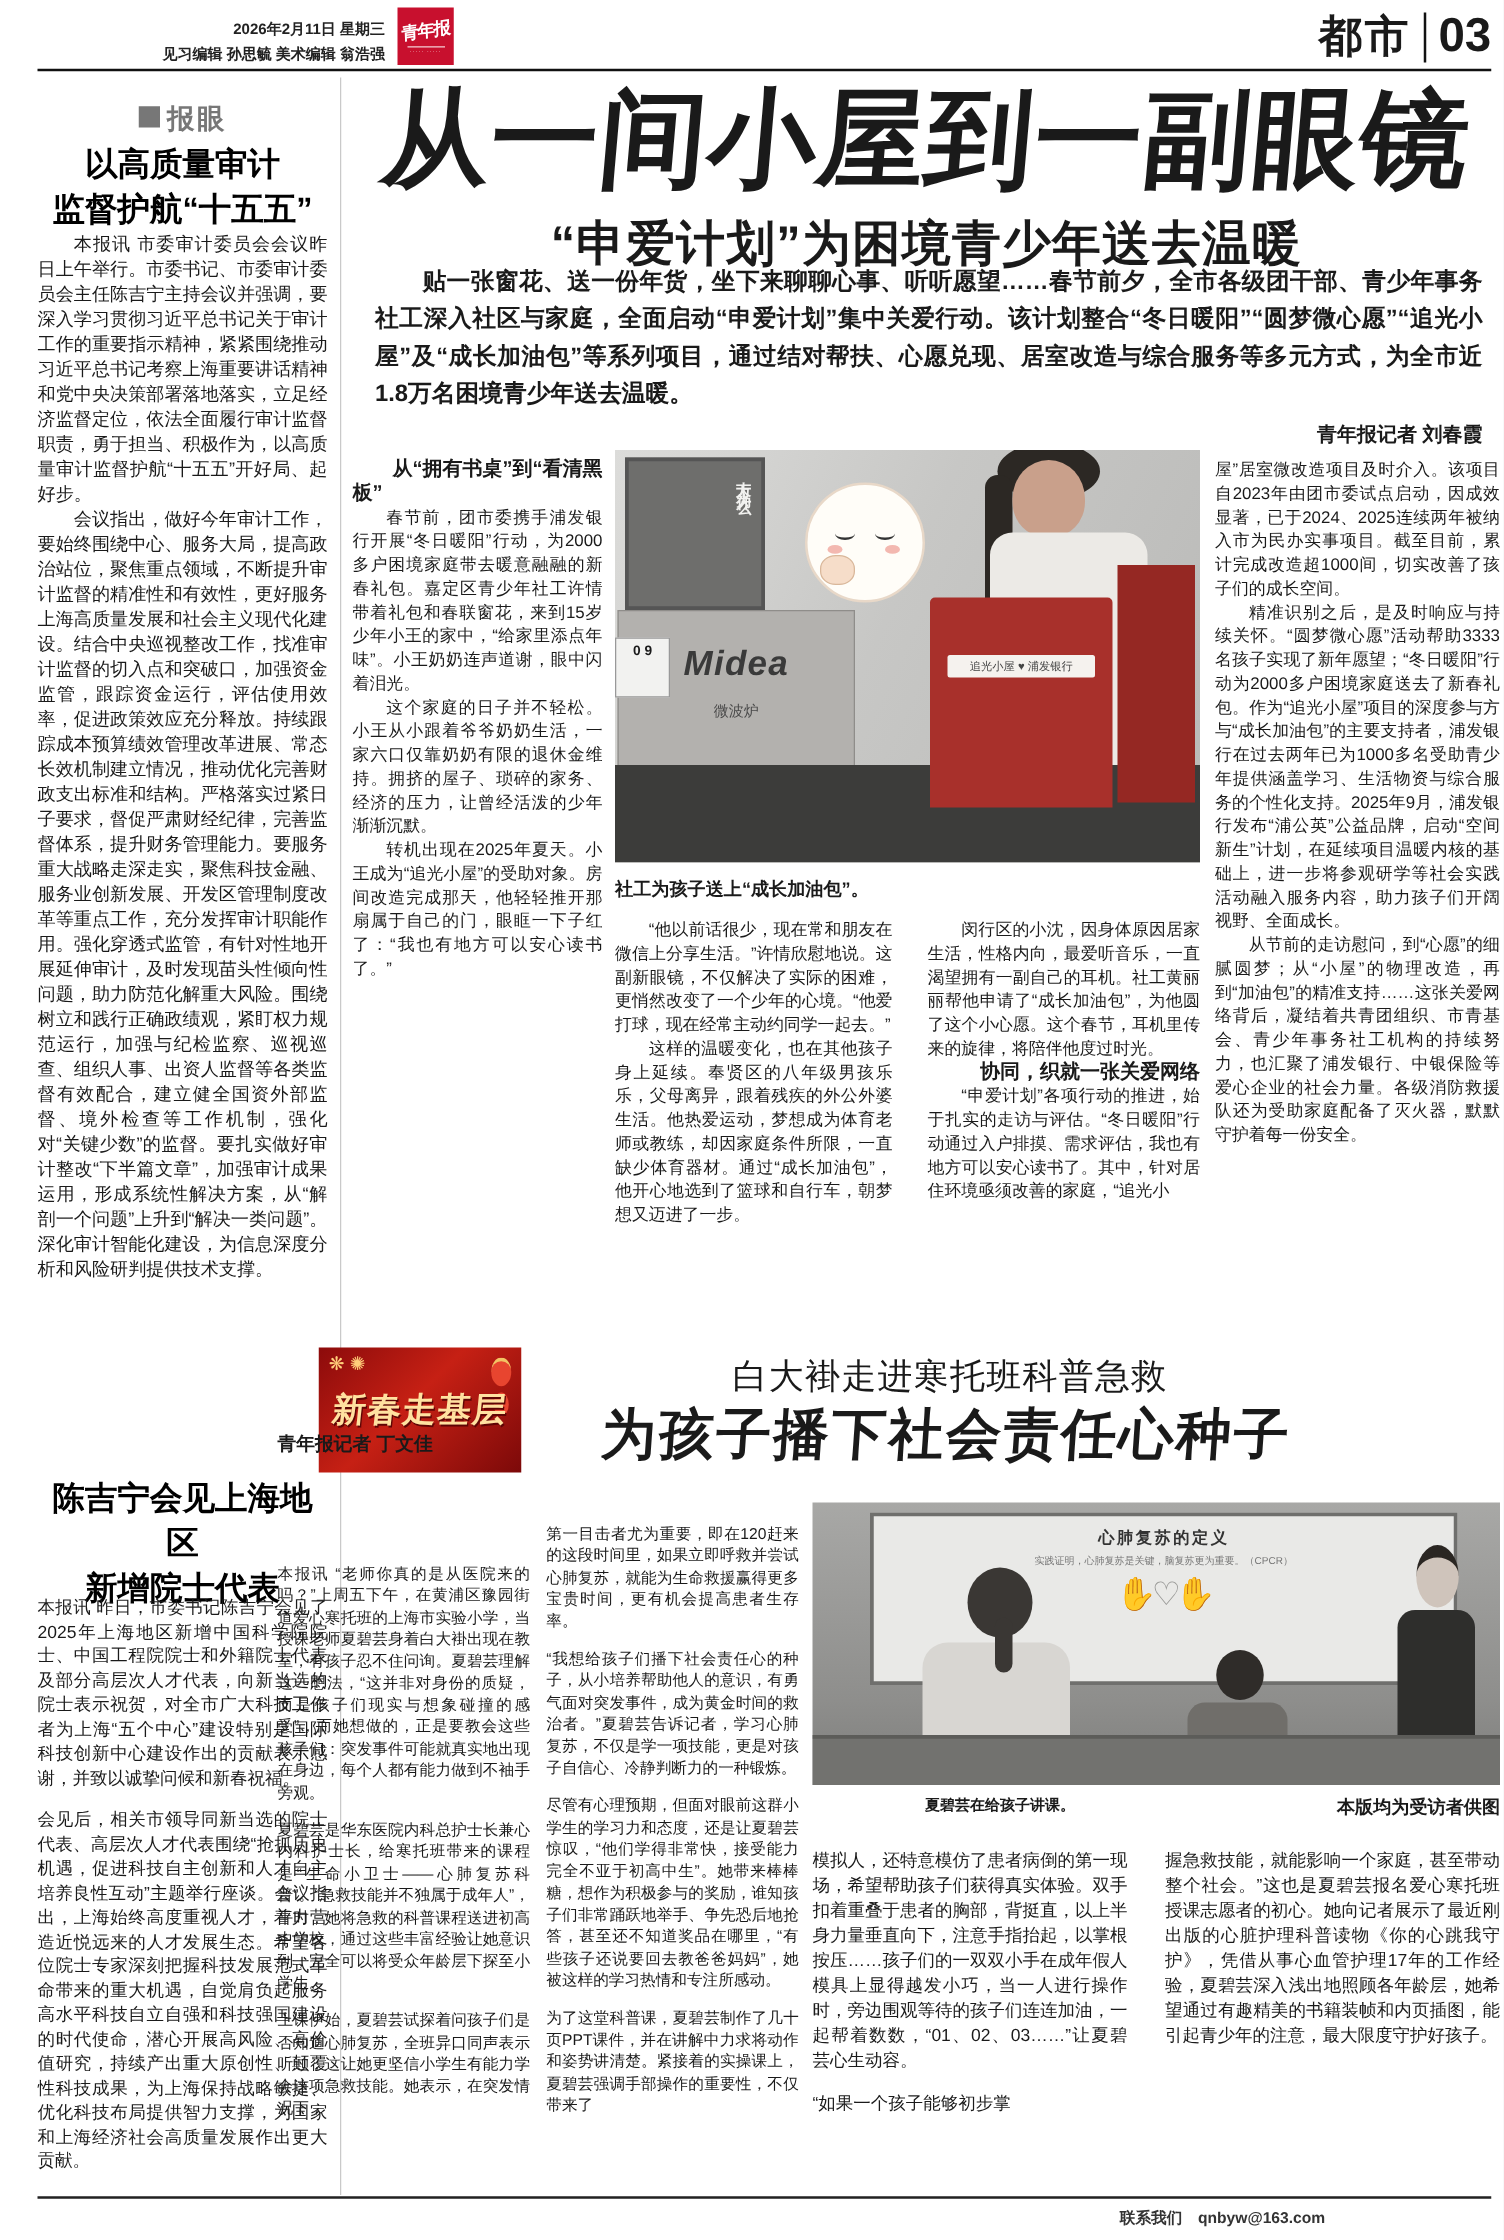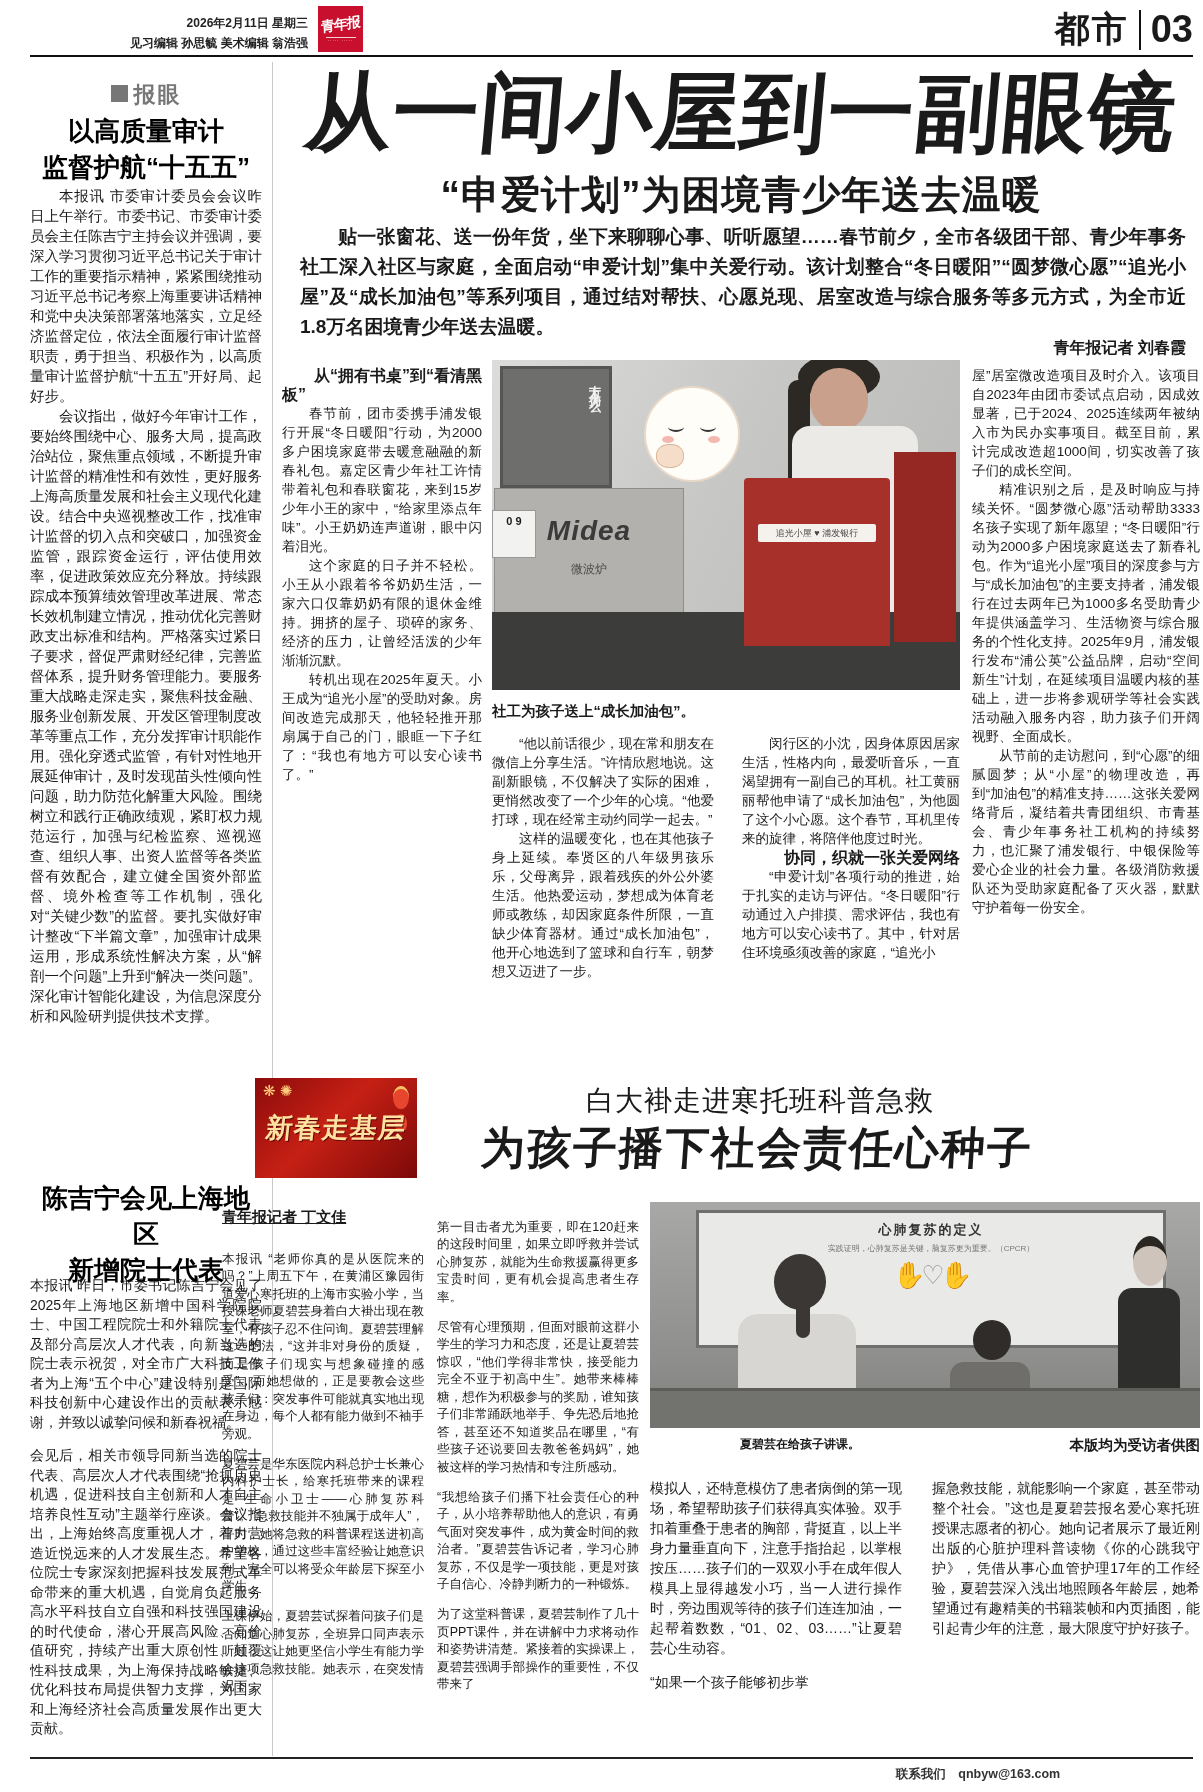--- a/index.html
+++ b/index.html
@@ -22,21 +22,21 @@
   .marker .sq{display:inline-block;width:17px;height:17px;background:#777;margin-right:6px;}
   .s-t1{left:30px;top:113px;width:232px;text-align:center;font-size:26px;line-height:36px;font-weight:bold;color:#000;}
   .s-body{left:30px;top:186px;width:232px;height:972px;overflow:hidden;font-size:14.5px;line-height:20px;text-align:justify;text-justify:inter-character;}
   .s-body p,.col p{margin:0;text-indent:2em;}
   p.cont{text-indent:0;}
   .s-t2{left:30px;top:1180px;width:232px;text-align:center;font-size:26px;line-height:36px;font-weight:bold;color:#000;}
   .s-body2{left:30px;top:1262px;width:232px;height:492px;overflow:hidden;font-size:14px;line-height:19.5px;text-align:justify;text-justify:inter-character;}
   
   .m-head{left:282px;top:62px;width:918px;text-align:center;font-size:86px;line-height:100px;font-weight:900;letter-spacing:1px;transform:skewX(-5deg);white-space:nowrap;}
   .m-sub{left:282px;top:168px;width:918px;text-align:center;font-size:39px;font-weight:bold;letter-spacing:1px;}
-  .m-lead{left:300px;top:222px;width:886px;font-size:19px;line-height:30px;font-weight:bold;text-align:justify;text-justify:inter-character;}
+  .m-lead{left:300px;top:211px;width:886px;font-size:19px;line-height:30px;font-weight:bold;text-align:justify;text-justify:inter-character;}
   .m-lead p{margin:0;text-indent:2em;}
   .m-byline{left:820px;top:338px;width:366px;text-align:right;font-size:16px;font-weight:bold;}
   .col{overflow:hidden;font-size:13.5px;line-height:19px;text-align:justify;text-justify:inter-character;}
   .c1{left:282px;top:366px;width:200px;height:656px;}
   .c2{left:492px;top:734px;width:222px;height:288px;}
   .c3{left:742px;top:734px;width:218px;height:288px;}
   .c4{left:972px;top:366px;width:228px;height:656px;}
   .subhead{font-weight:bold;font-size:16px;text-indent:0;margin:0 0 8px 0;}
   .subhead2{font-weight:bold;font-size:16px;text-indent:0;margin:12px 0 8px 0;padding-left:10px;}
   .cap1{left:492px;top:702px;width:468px;font-size:14.5px;font-weight:bold;}
@@ -59,21 +59,21 @@
   .ph1 .eye{position:absolute;top:34px;width:16px;height:8px;border-bottom:2.5px solid #333;border-radius:50%;}
   .ph1 .blush{position:absolute;top:48px;width:12px;height:7px;background:#f3b8b0;border-radius:50%;}
   .ph1 .handp{position:absolute;left:10px;top:56px;width:26px;height:22px;background:#f6ddc9;border:1.5px solid #d9b79a;border-radius:45%;}
   
   .badge{left:255px;top:1078px;width:162px;height:100px;background:linear-gradient(135deg,#8c0b0b,#c62014 45%,#7c0909);display:flex;align-items:center;justify-content:center;overflow:hidden;}
   .badge .txt{font-size:27px;font-weight:900;color:#ffe1a0;letter-spacing:1px;transform:skewX(-6deg);text-shadow:1px 1px 0 #5f0505;white-space:nowrap;}
   .badge .fw{position:absolute;left:8px;top:4px;color:#ffce7a;font-size:15px;}
   .badge .lant{position:absolute;right:8px;top:8px;width:16px;height:20px;background:#e8452f;border-radius:50%;border-top:3px solid #f2c464;box-shadow:0 26px 0 -2px #e8452f;}
   .b-deck{left:420px;top:1082px;width:680px;text-align:center;font-size:28px;font-weight:500;letter-spacing:1px;}
   .b-head{left:412px;top:1118px;width:690px;text-align:center;font-size:44px;line-height:60px;font-weight:900;letter-spacing:2px;transform:skewX(-4deg);white-space:nowrap;}
-  .b-byline{left:222px;top:1208px;width:210px;font-size:15px;font-weight:bold;text-decoration:underline;}
+  .b-byline{left:222px;top:1146px;width:210px;font-size:15px;font-weight:bold;}
   .bcol{overflow:hidden;font-size:12.5px;line-height:17.5px;text-align:justify;text-justify:inter-character;}
   .bA{left:222px;top:1238px;width:202px;height:528px;}
   .bB{left:437px;top:1206px;width:202px;height:560px;}
   .bcd{overflow:hidden;font-size:14px;line-height:20px;text-align:justify;text-justify:inter-character;}
   .bC{left:650px;top:1464px;width:252px;height:302px;}
   .bD{left:932px;top:1464px;width:268px;height:302px;}
   .cap2l{left:650px;top:1436px;width:300px;font-size:12px;font-weight:bold;text-align:center;}
   .cap2r{left:900px;top:1436px;width:300px;text-align:right;font-size:14.5px;font-weight:bold;}
   
   .ph2{left:650px;top:1202px;width:550px;height:226px;background:linear-gradient(180deg,#a8a8a6,#8e8e8c 70%,#7e7e7c);overflow:hidden;}
@@ -200,22 +200,22 @@
   <div class="abs b-head">为孩子播下社会责任心种子</div>
   <div class="abs b-byline">青年报记者 丁文佳</div>
 
   <div class="abs bcol bA">
     <p>本报讯 “老师你真的是从医院来的吗？”上周五下午，在黄浦区豫园街道爱心寒托班的上海市实验小学，当授课老师夏碧芸身着白大褂出现在教室，有孩子忍不住问询。夏碧芸理解这一想法，“这并非对身份的质疑，而是孩子们现实与想象碰撞的感受”，而她想做的，正是要教会这些孩子们：突发事件可能就真实地出现在身边，每个人都有能力做到不袖手旁观。</p>
     <p>夏碧芸是华东医院内科总护士长兼心内科护士长，给寒托班带来的课程是“生命小卫士——心肺复苏科普”。“急救技能并不独属于成年人”，平时，她将急救的科普课程送进初高中学校，通过这些丰富经验让她意识到，完全可以将受众年龄层下探至小学生。</p>
     <p>上课伊始，夏碧芸试探着问孩子们是否知道心肺复苏，全班异口同声表示听过，这让她更坚信小学生有能力学会这项急救技能。她表示，在突发情况下，</p>
   </div>
   <div class="abs bcol bB">
     <p class="cont">第一目击者尤为重要，即在120赶来的这段时间里，如果立即呼救并尝试心肺复苏，就能为生命救援赢得更多宝贵时间，更有机会提高患者生存率。</p>
+    <p>“我想给孩子们播下社会责任心的种子，从小培养帮助他人的意识，有勇气面对突发事件，成为黄金时间的救治者。”夏碧芸告诉记者，学习心肺复苏，不仅是学一项技能，更是对孩子自信心、冷静判断力的一种锻炼。</p>
     <p>尽管有心理预期，但面对眼前这群小学生的学习力和态度，还是让夏碧芸惊叹，“他们学得非常快，接受能力完全不亚于初高中生”。她带来棒棒糖，想作为积极参与的奖励，谁知孩子们非常踊跃地举手、争先恐后地抢答，甚至还不知道奖品在哪里，“有些孩子还说要回去教爸爸妈妈”，她被这样的学习热情和专注所感动。</p>
-    <p>“我想给孩子们播下社会责任心的种子，从小培养帮助他人的意识，有勇气面对突发事件，成为黄金时间的救治者。”夏碧芸告诉记者，学习心肺复苏，不仅是学一项技能，更是对孩子自信心、冷静判断力的一种锻炼。</p>
     <p>为了这堂科普课，夏碧芸制作了几十页PPT课件，并在讲解中力求将动作和姿势讲清楚。紧接着的实操课上，夏碧芸强调手部操作的重要性，不仅带来了</p>
   </div>
 
   <div class="abs ph2">
     <div class="board">
       <div class="sl-t">心肺复苏的定义</div>
       <div class="sl-s">实践证明，心肺复苏是关键，脑复苏更为重要。（CPCR）</div>
       <div class="hands">✋♡✋</div>
     </div>
     <div class="kid1">

